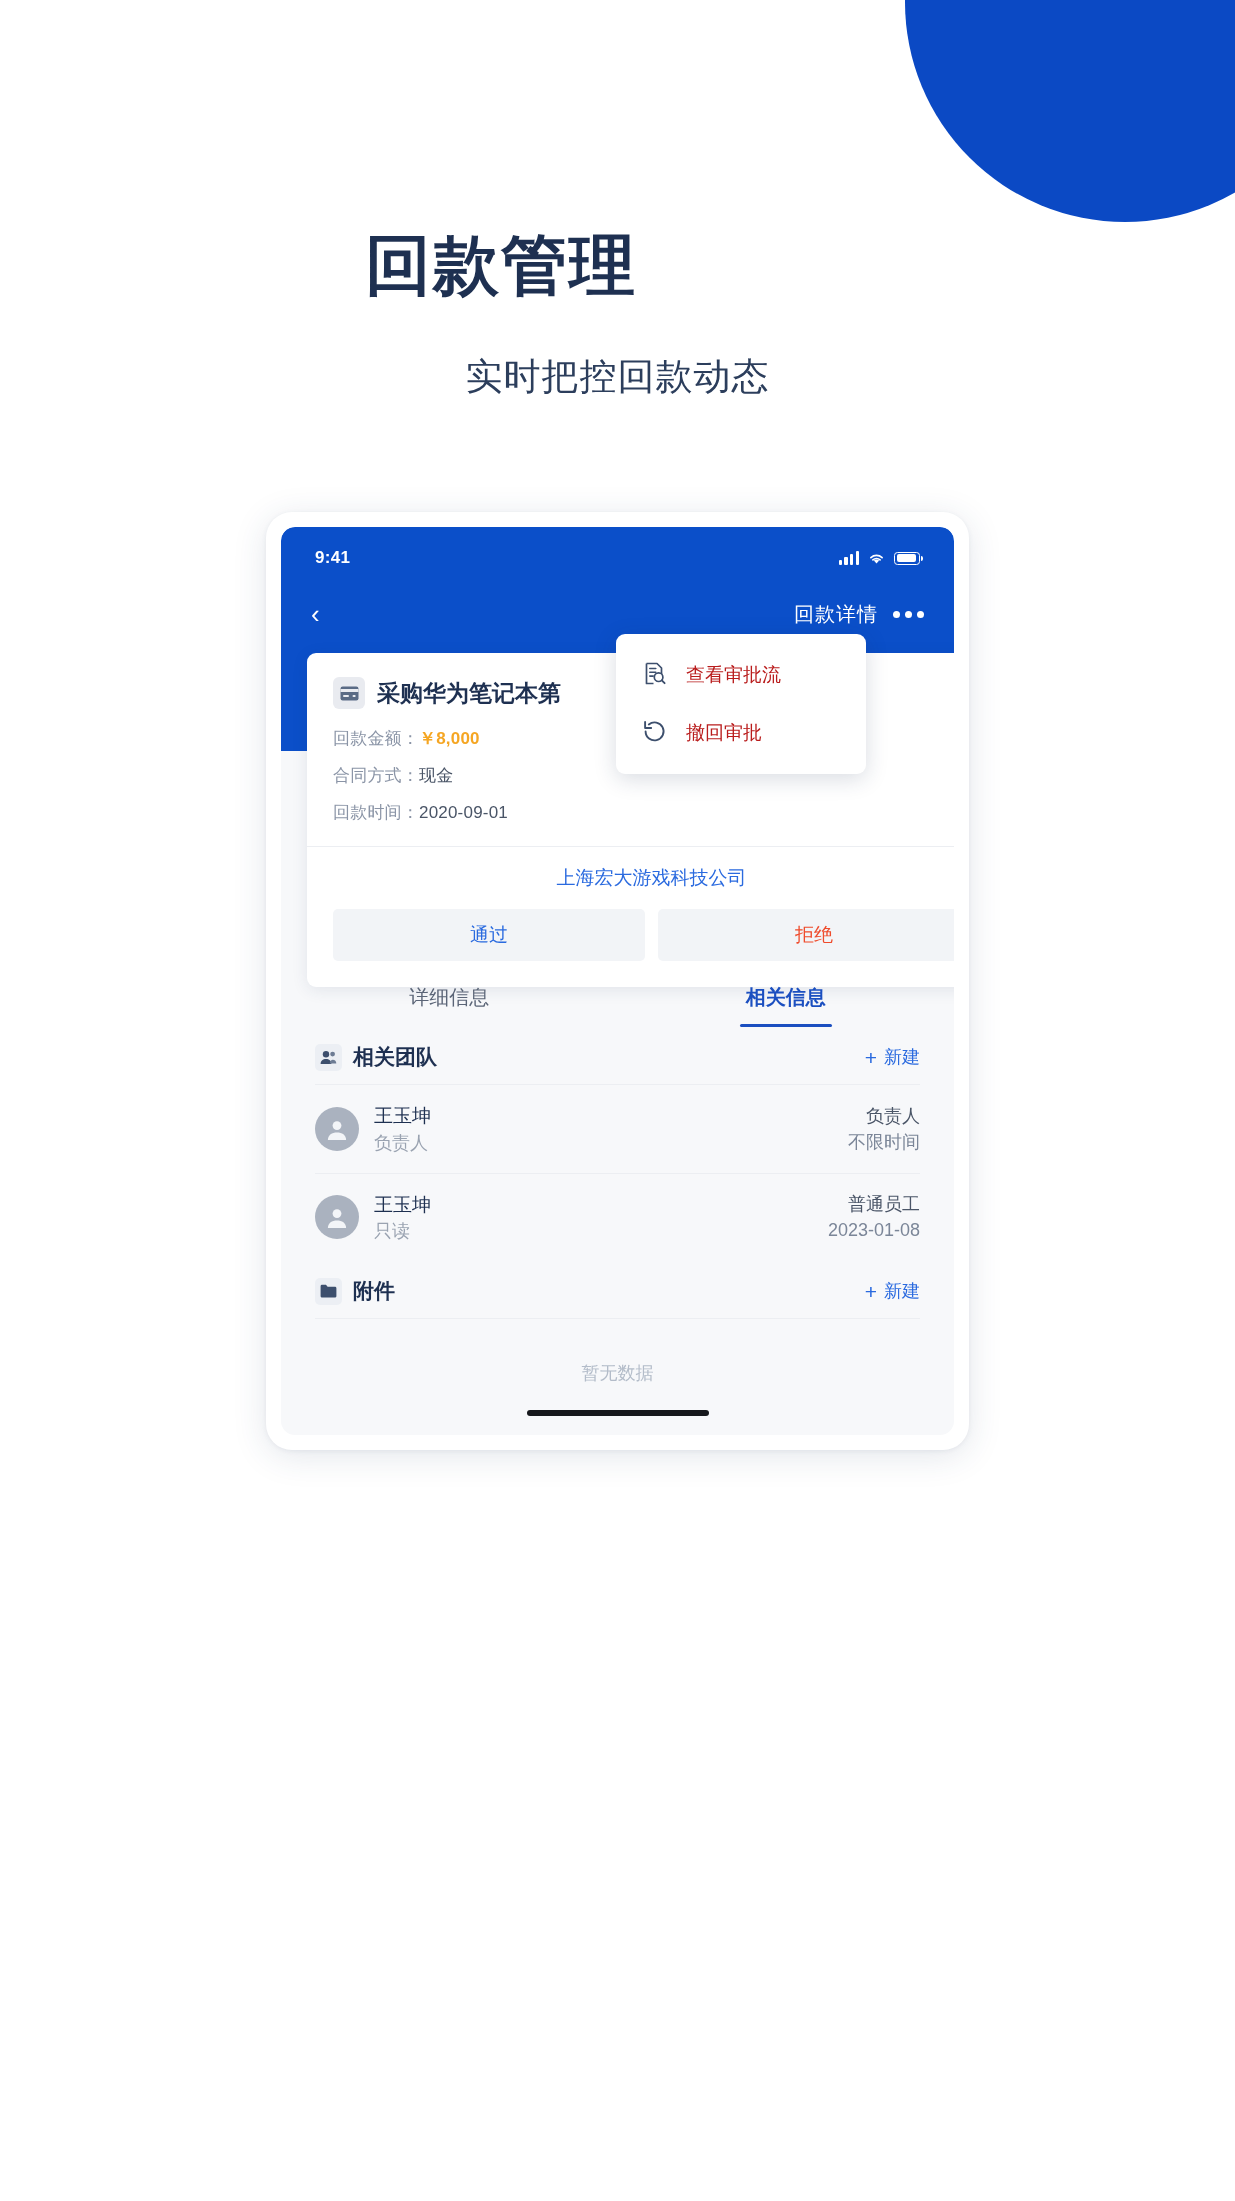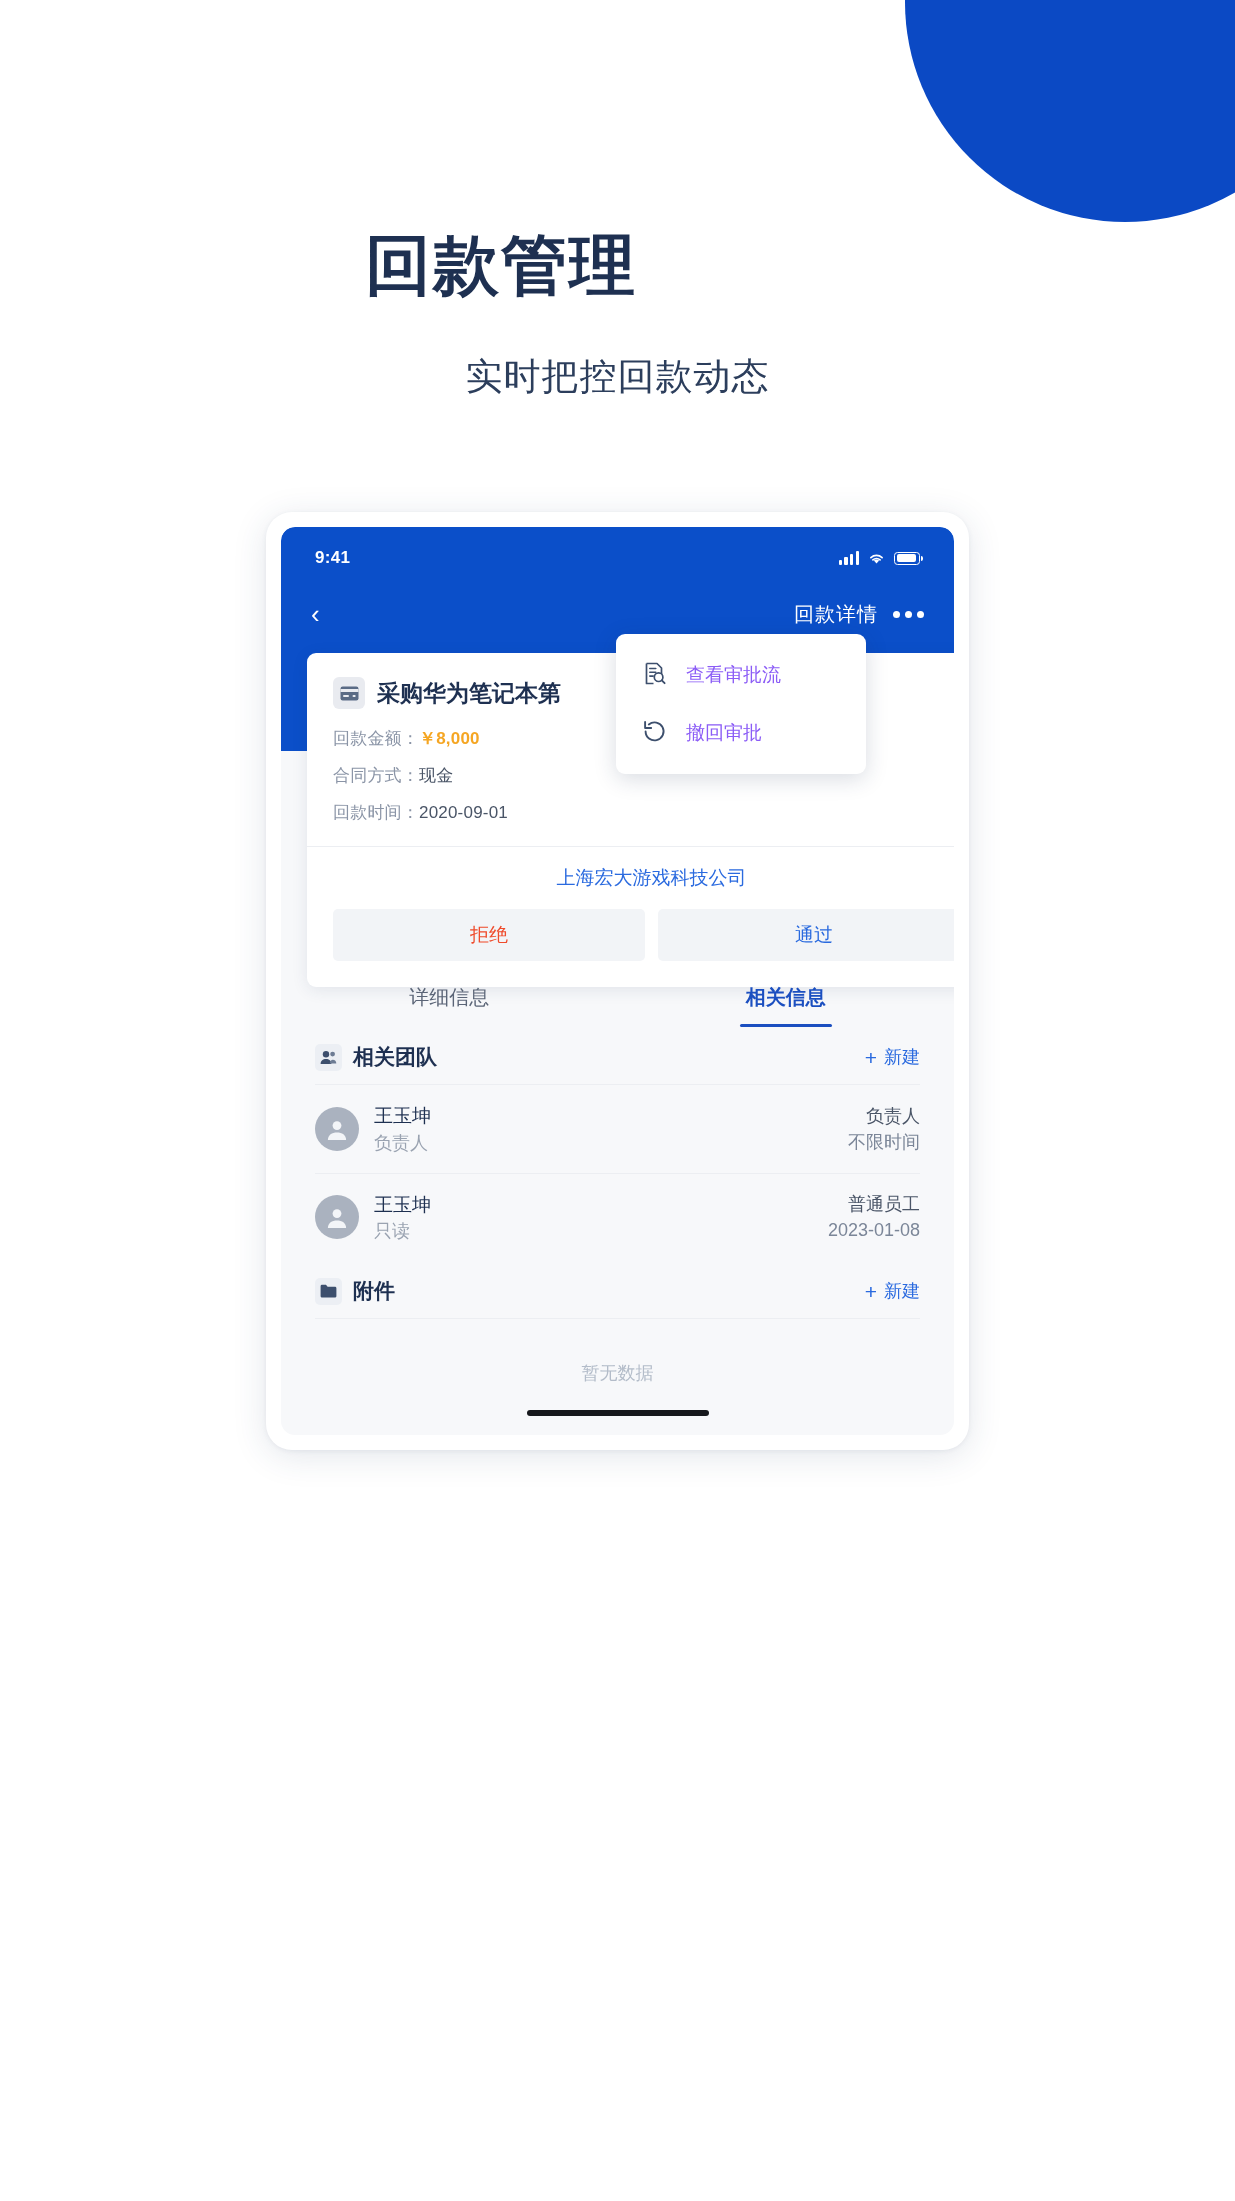--- a/index.html
+++ b/index.html
@@ -126,21 +126,21 @@
   .dropdown {
     position: absolute; left: 335px; top: 107px; width: 250px;
     background: #fff; border-radius: 9px;
     box-shadow: 0 5px 22px rgba(30,48,81,0.17);
     padding: 12px 0; z-index: 40;
   }
   .dd-item {
     display: flex; align-items: center; gap: 19px;
     height: 58px; padding: 0 26px; cursor: pointer;
   }
-  .dd-label { font-size: 19px; color: #8b5cf6; font-weight: 500; }
+  .dd-label { font-size: 19px; color: #b91c1c; font-weight: 500; }
 
   
   .tabs {
     position: absolute; left: 0; top: 440px; width: 673px; height: 60px;
     display: flex;
   }
   .tab {
     flex: 1; display: flex; align-items: center; justify-content: center;
     font-size: 20px; color: #5b6577; position: relative; cursor: pointer;
   }
@@ -257,22 +257,22 @@
         </div>
 
         <div class="mc-div"></div>
 
         <div class="mc-company">
           <span>上海宏大游戏科技公司</span>
           <span class="chev">›</span>
         </div>
 
         <div class="mc-actions">
+          <div class="act-btn act-pass">通过</div>
           <div class="act-btn act-reject">拒绝</div>
-          <div class="act-btn act-pass">通过</div>
         </div>
       </div>
 
       <div class="dropdown">
         <div class="dd-item">
           <span>
             <svg width="25" height="25" viewBox="0 0 25 25">
               <path d="M4.5 2.5 h10.5 l4.5 4.5 v9" stroke="#3d4f6d" stroke-width="1.7" fill="none" stroke-linejoin="round"></path>
               <path d="M4.5 2.5 v20 h7" stroke="#3d4f6d" stroke-width="1.7" fill="none" stroke-linejoin="round"></path>
               <path d="M7.8 7.5 h6 M7.8 11.3 h6 M7.8 15.1 h3.4" stroke="#3d4f6d" stroke-width="1.6" stroke-linecap="round"></path>

